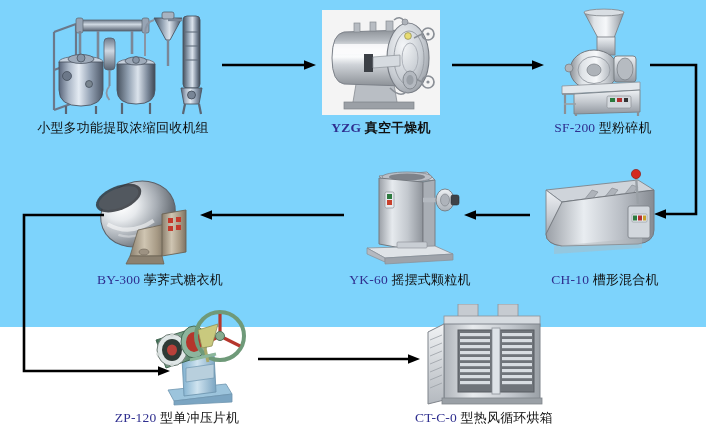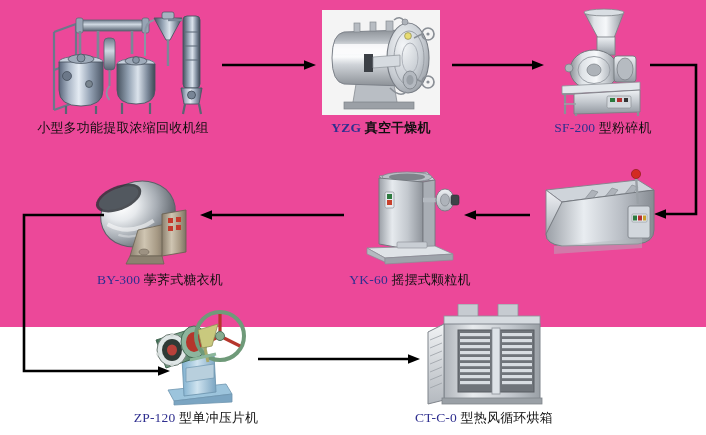--- a/index.html
+++ b/index.html
@@ -1,19 +1,19 @@
 <!DOCTYPE html>
 <html><head>
 <meta charset="utf-8">
 <style>
   html,body{margin:0;padding:0;background:#ffffff;}
   body{width:706px;height:435px;position:relative;overflow:hidden;
        font-family:"Liberation Serif","DejaVu Serif",serif;}
 
-  .canvas{position:absolute;left:0;top:0;width:706px;height:327px;background:#ec4899;}
+  .canvas{position:absolute;left:0;top:0;width:706px;height:327px;background:#7dd3fc;}
 
   
   .label{position:absolute;white-space:nowrap;font-size:13.5px;letter-spacing:.2px;
          color:#111;text-align:center;transform:translateX(-50%);}
   .label .code{color:#2f2f8f;font-family:"Liberation Serif",serif;}
   .label .cn{color:#101010;font-family:"DejaVu Sans","Liberation Sans",sans-serif;font-size:13px;}
   .label.sans{font-family:"DejaVu Sans","Liberation Sans",sans-serif;}
 
   
   .machine{position:absolute;}
@@ -280,20 +280,24 @@
       <rect x="100" y="46" width="15" height="8" rx="1" fill="#e8ecef" stroke="#8c9197" stroke-width=".6"></rect>
       <rect x="101" y="47.5" width="4" height="5" fill="#2d7a3f"></rect>
       <rect x="106" y="47.5" width="4" height="5" fill="#b53030"></rect>
       <rect x="111" y="47.5" width="3" height="5" fill="#c8a02c"></rect>
 
       <path d="M106 36 L104 8" stroke="#9aa0a6" stroke-width="2.4" fill="none"></path>
       <circle cx="104" cy="6" r="4.6" fill="#d42a22" stroke="#8e1d17" stroke-width=".7"></circle>
 
       <path d="M22 78 L110 70 L110 80 L22 86 Z" fill="#b2b7bd" opacity=".45"></path>
     </svg>
+  </div>
+  <div class="label" style="left:605px;top:271px;">
+    <span class="code">CH-10 </span>
+    <span class="cn">槽形混合机</span>
   </div>
 
   <div class="conn" style="left:464px;top:208px;">
     <svg width="66" height="14" viewBox="0 0 66 14">
       <path d="M66 7 L12 7" stroke="#000" stroke-width="2.6" fill="none"></path>
       <path d="M0 7 L12 2.2 L12 11.8 Z" fill="#000"></path>
     </svg>
   </div>
 
   <div class="machine" style="left:357px;top:166px;">
@@ -440,21 +444,21 @@
         </g>
         <circle cx="0" cy="0" r="4.5" fill="#87ab8f" stroke="#4f7360" stroke-width="1"></circle>
       </g>
 
       <path d="M56 24 L76 18 L70 40 L60 42 Z" fill="#c9c97e" stroke="#8f8f55" stroke-width=".8"></path>
       <path d="M63 42 L66 56" stroke="#a8a86a" stroke-width="3" fill="none"></path>
 
       <path d="M48 54 L74 48" stroke="#8cb79b" stroke-width="3.2" fill="none"></path>
     </svg>
   </div>
-  <div class="label" style="left:196px;top:409px;">
+  <div class="label" style="left:177px;top:409px;">
     <span class="code">ZP-120 </span>
     <span class="cn">型单冲压片机</span>
   </div>
 
   <div class="conn" style="left:258px;top:352px;">
     <svg width="164" height="14" viewBox="0 0 164 14">
       <path d="M0 7 L152 7" stroke="#000" stroke-width="2.6" fill="none"></path>
       <path d="M162 7 L150 2.2 L150 11.8 Z" fill="#000"></path>
     </svg>
   </div>

